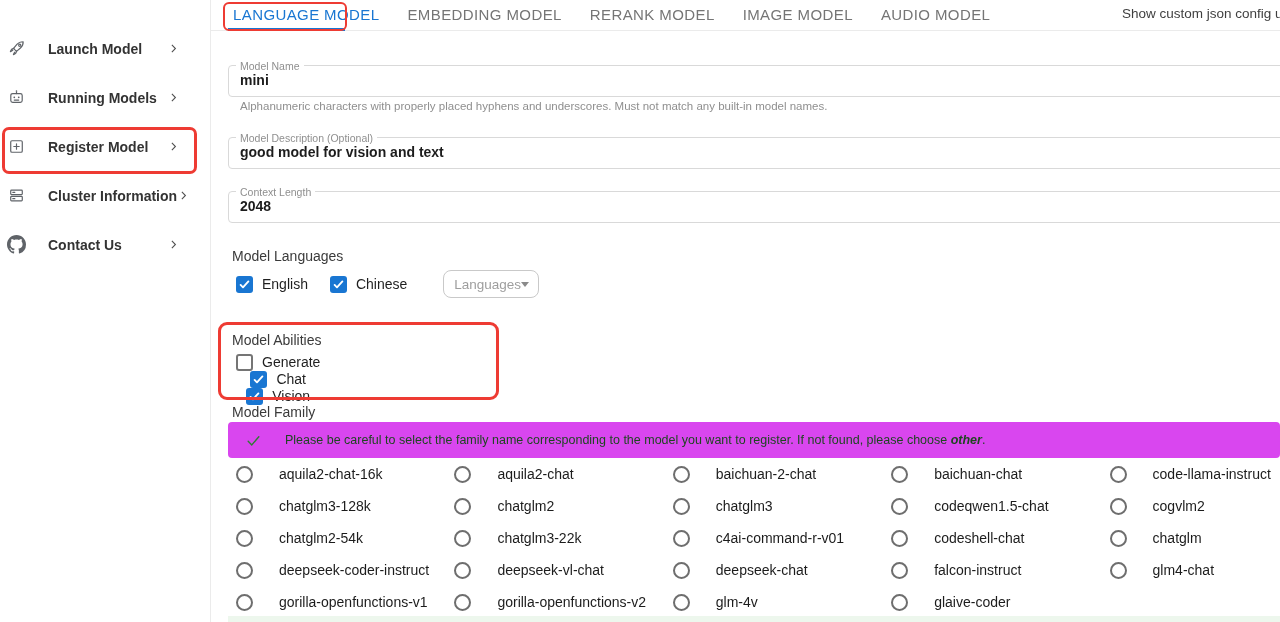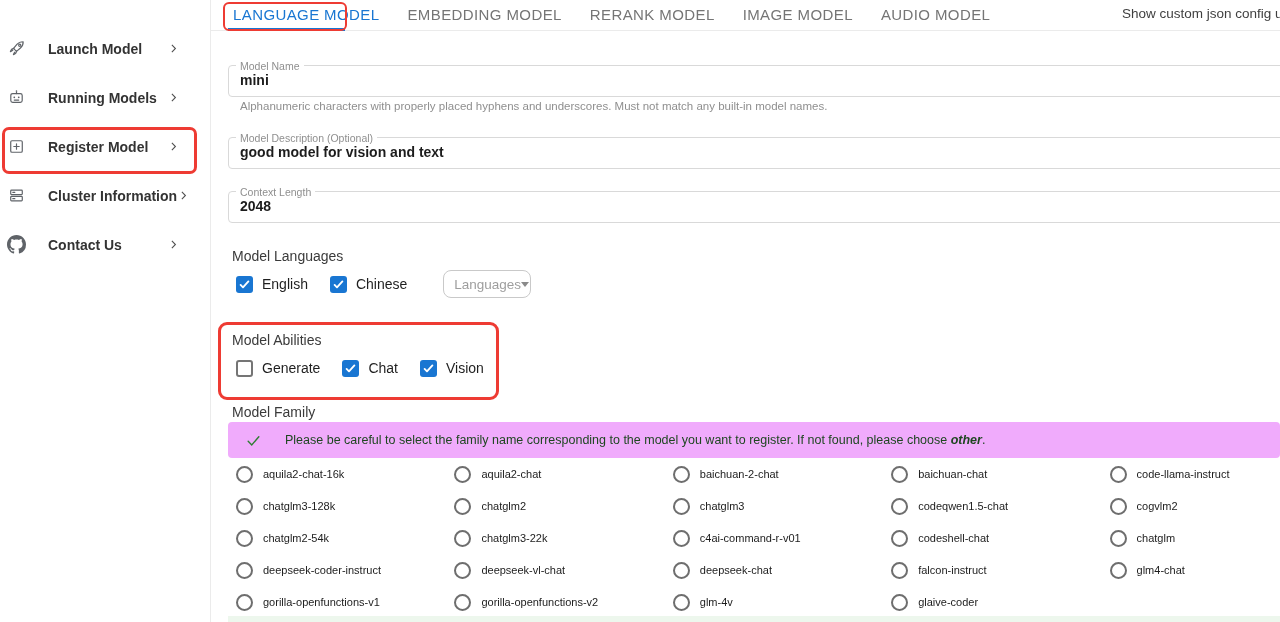--- a/index.html
+++ b/index.html
@@ -44,36 +44,36 @@
   
   .check-row{position:absolute;left:236px;height:28px;display:flex;align-items:center;}
   .check-item{display:flex;align-items:flex-start;margin-right:22px;cursor:pointer;}
   .cbox{width:17px;height:17px;border-radius:3px;flex:none;display:inline-flex;align-items:center;justify-content:center;box-sizing:border-box;}
   .cbox.checked{background:#1976d2;}
   .cbox.checked svg{width:13px;height:13px;}
   .cbox.un{border:2px solid #757575;background:#fff;}
   .clabel{margin-left:9px;font-size:14px;color:#1f1f1f;white-space:nowrap;}
 
   
-  .select{width:88px;height:28px;border:1px solid #c9c9c9;border-radius:8px;display:flex;align-items:center;padding:0 10px;margin-left:14px;cursor:pointer;box-sizing:border-box;background:#fff;}
+  .select{width:96px;height:28px;border:1px solid #c9c9c9;border-radius:8px;display:flex;align-items:center;padding:0 10px;margin-left:14px;cursor:pointer;box-sizing:border-box;background:#fff;}
   .select-text{font-size:13.5px;color:#9e9e9e;flex:1;}
   .caret{width:0;height:0;border-left:4.5px solid transparent;border-right:4.5px solid transparent;border-top:5px solid #8a8a8a;flex:none;}
 
   
-  .alert{position:absolute;left:228px;top:422px;width:1052px;height:36px;background:#f0abfc;border-radius:4px;display:flex;align-items:center;}
+  .alert{position:absolute;left:228px;top:422px;width:1052px;height:36px;background:#d946ef;border-radius:4px;display:flex;align-items:center;}
   .alert-check{margin-left:17px;width:17px;height:17px;flex:none;display:inline-flex;}
   .alert-check svg{width:100%;height:100%;}
   .alert-text{margin-left:23px;font-size:12.5px;color:#1e4620;white-space:nowrap;}
   .alert-text b{font-style:italic;}
 
   
   .family-grid{position:absolute;left:228px;top:458px;width:1100px;display:grid;grid-template-columns:repeat(5,218.4px);grid-auto-rows:32px;}
   .radio-item{display:flex;align-items:center;padding-left:8px;cursor:pointer;}
   .radio{width:17px;height:17px;border:2px solid #6e6e6e;border-radius:50%;flex:none;box-sizing:border-box;background:#fff;}
-  .radio-label{margin-left:10px;font-size:11px;color:#1c1c1c;white-space:nowrap;}
+  .radio-label{margin-left:26px;font-size:14px;color:#1c1c1c;white-space:nowrap;}
 
   .green-strip{position:absolute;left:228px;top:616px;width:1052px;height:6px;background:#edf7ed;}
 </style>
 </head>
 <body>
 
 <div class="viewport">
 
   <aside class="sidebar">
     <nav class="nav">
@@ -210,21 +210,21 @@
       <span class="clabel">Chinese</span>
     </label>
     <div class="select">
       <span class="select-text">Languages</span>
       <span class="caret"></span>
     </div>
   </div>
 
   <div class="annotation annot-abilities"></div>
   <div class="section-label" style="top:332px;">Model Abilities</div>
-  <div class="check-row" style="top:354px;">
+  <div class="check-row" style="top:354px;flex-direction:column;">
     <label class="check-item">
       <span class="cbox un"></span>
       <span class="clabel">Generate</span>
     </label>
     <label class="check-item">
       <span class="cbox checked">
         <svg viewBox="0 0 24 24" fill="none" stroke="#fff" stroke-width="3.4" stroke-linecap="round" stroke-linejoin="round">
             <path d="M4.8 12.8l4.4 4.4 10-11"></path>
           </svg>
       </span>

